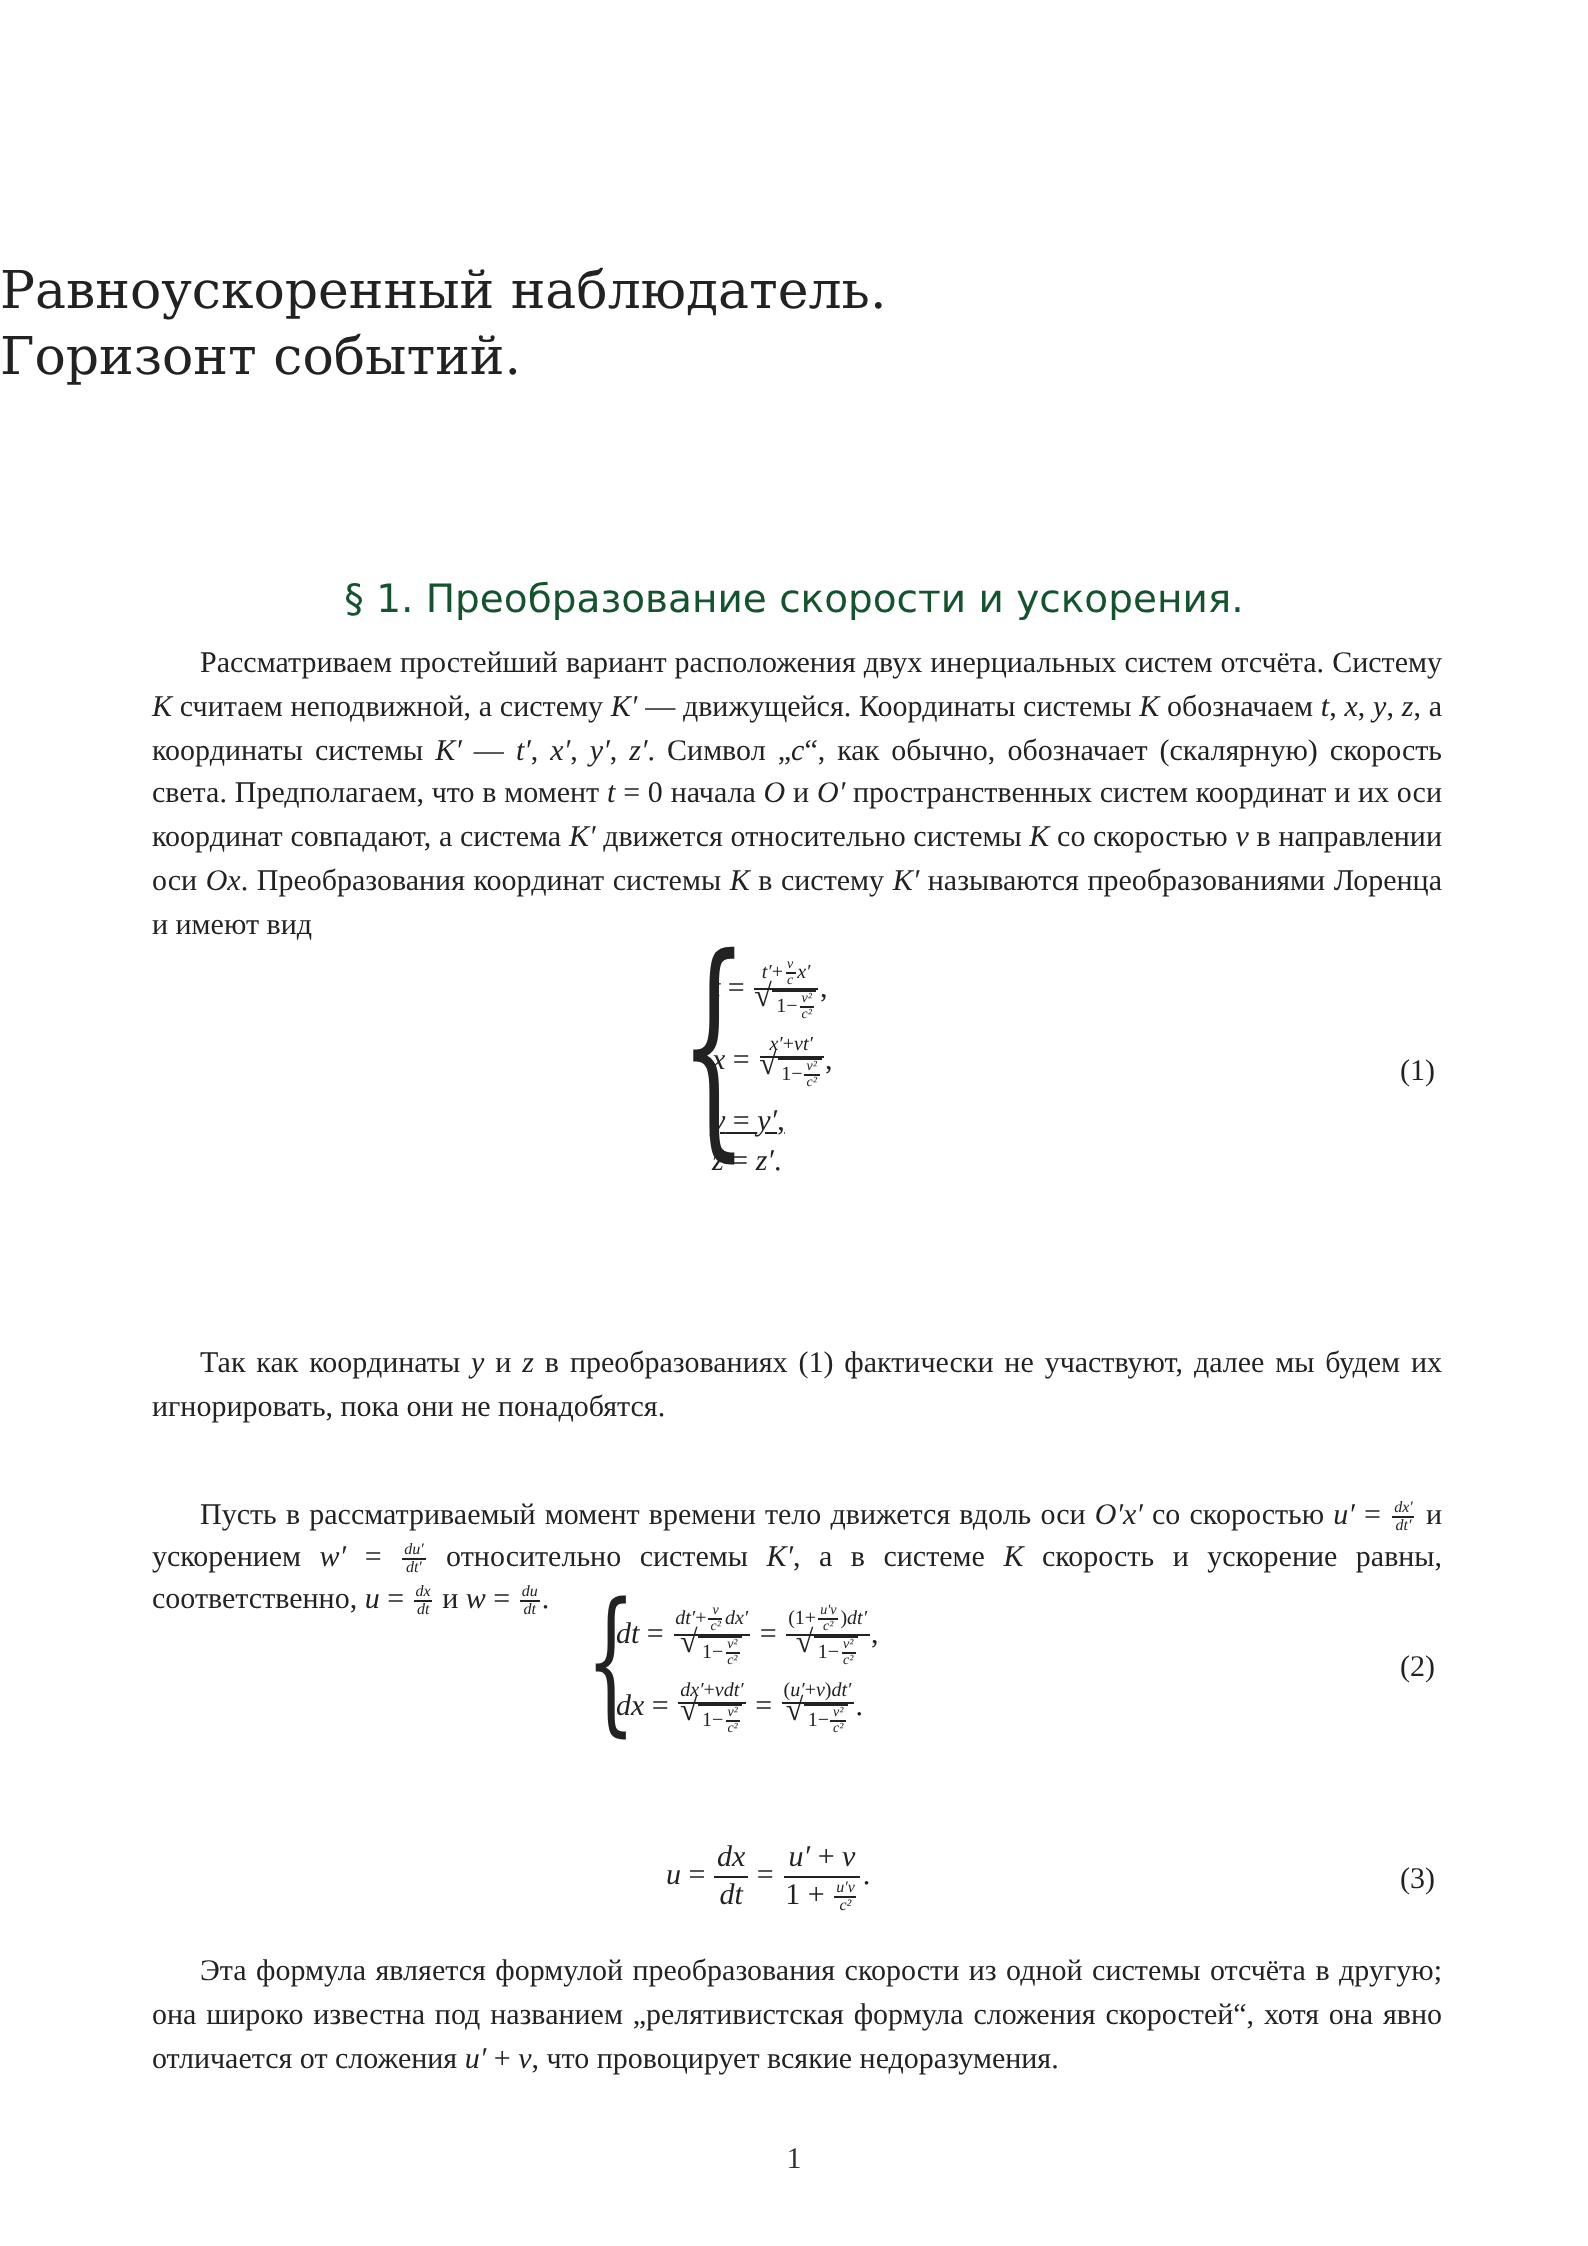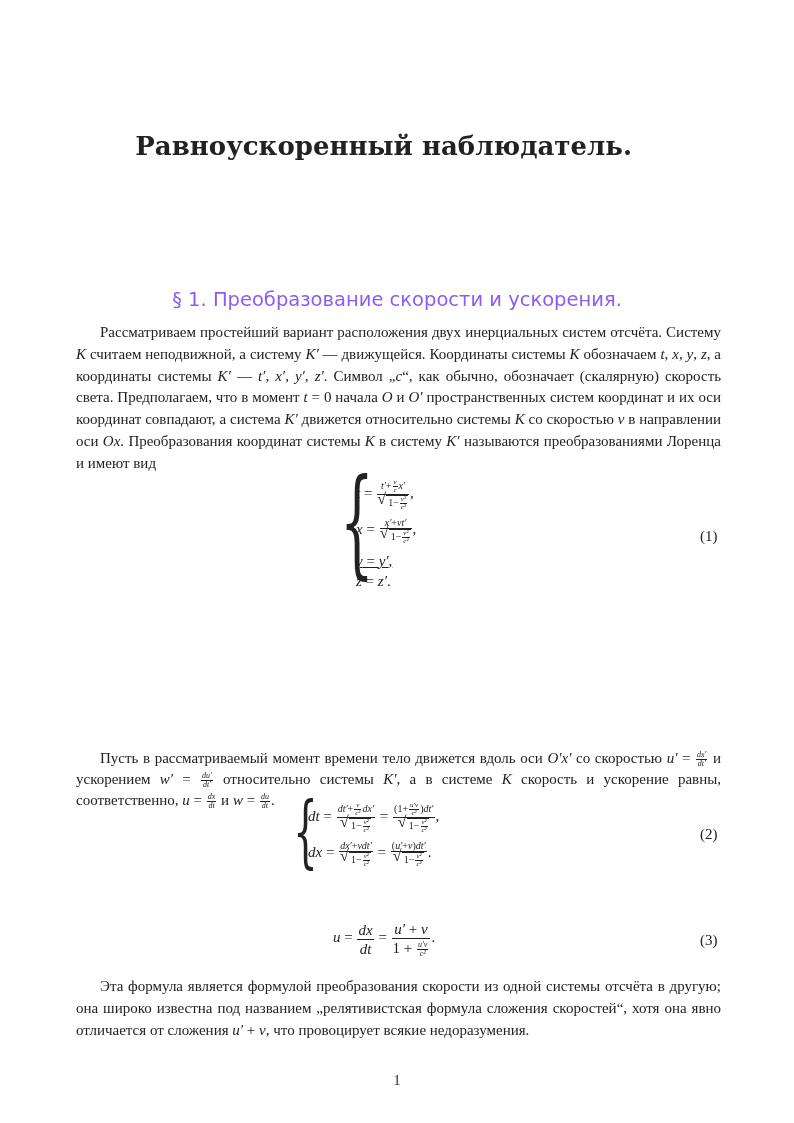--- a/index.html
+++ b/index.html
@@ -1,22 +1,22 @@
 <!DOCTYPE html>
 <html><head>
 <meta charset="utf-8">
 <style>
   html, body { margin:0; padding:0; background:#ffffff; }
   body { width:794px; height:1123px; position:relative; overflow:hidden; color:#1a1a1a;
          font-family:"DejaVu Serif", serif; }
   .page { position:absolute; left:0; top:0; width:794px; height:1123px; }
-  .title { position:absolute; left:0; width:632px; top:130px; text-align:right;
-           font-family:"DejaVu Serif", serif; font-size:26px; line-height:33px; font-weight:bold; color:#222; }
+  .title { position:absolute; left:0; width:632px; top:130px; text-align:left;
+           font-family:"DejaVu Serif", serif; font-size:26px; line-height:33px; font-weight:normal; color:#222; }
   .section { position:absolute; left:0; width:794px; top:287px; text-align:center;
-             font-family:"DejaVu Sans", sans-serif; font-size:19.5px; line-height:26px; color:#8b5cf6; }
+             font-family:"DejaVu Sans", sans-serif; font-size:19.5px; line-height:26px; color:#14532d; }
   .para { position:absolute; left:76px; width:645px; font-family:"Liberation Serif", serif;
           font-size:15px; line-height:21.8px; text-align:justify; color:#222; }
   .para .ind { display:inline-block; width:24px; }
   .m { font-family:"Liberation Serif", serif; font-style:italic; }
   .frac { display:inline-block; vertical-align:middle; text-align:center; font-size:10px; line-height:11px; margin:0 1px; }
   .frac > span { display:block; padding:0 1px; }
   .frac > span.num { border-bottom:0.8px solid #222; }
   .frac.big { font-size:15px; line-height:18px; }
   .sqrt { display:inline-block; border-top:0.8px solid #222; padding-left:2px; position:relative; margin-left:8px; }
   .sqrt:before { content:"√"; position:absolute; left:-9px; top:-3px; font-size:16px; font-style:normal; }
@@ -26,39 +26,43 @@
   .row { position:absolute; white-space:nowrap; }
   .pagenum { position:absolute; left:0; width:794px; top:1072px; text-align:center; font-family:"Liberation Serif", serif; font-size:15px; color:#333; }
 </style>
 </head>
 <body>
 
 <div class="page">
 
   <div class="title">
     <div>Равноускоренный наблюдатель.</div>
+    <div>Горизонт событий.</div>
   </div>
 
   <div class="section">§ 1.  Преобразование скорости и ускорения.</div>
 
   <div class="para" style="top:322px;">
     <span class="ind"></span>Рассматриваем простейший вариант расположения двух инерциальных систем отсчёта. Систему <span class="m">K</span> считаем неподвижной, а систему <span class="m">K′</span> — движущейся. Координаты системы <span class="m">K</span> обозначаем <span class="m">t</span>, <span class="m">x</span>, <span class="m">y</span>, <span class="m">z</span>, а координаты системы <span class="m">K′</span> — <span class="m">t′</span>, <span class="m">x′</span>, <span class="m">y′</span>, <span class="m">z′</span>. Символ „<span class="m">c</span>“, как обычно, обозначает (скалярную) скорость света. Предполагаем, что в момент <span class="m">t</span> = 0 начала <span class="m">O</span> и <span class="m">O′</span> пространственных систем координат и их оси координат совпадают, а система <span class="m">K′</span> движется относительно системы <span class="m">K</span> со скоростью <span class="m">v</span> в направлении оси <span class="m">Ox</span>. Преобразования координат системы <span class="m">K</span> в систему <span class="m">K′</span> называются преобразованиями Лоренца и имеют вид
   </div>
 
   <div class="eq" style="left:340px; top:475px; width:120px; height:120px;">
     <div class="brace" style="left:0; top:-12px; font-size:118px; line-height:118px; transform:scaleX(0.45); transform-origin:left;">{</div>
     <div class="row" style="left:16px; top:4px;"><span class="m">t</span> = <span class="frac"><span class="num"><span class="m">t′</span>+<span class="frac" style="font-size:7px;line-height:7px;"><span class="num m">v</span><span class="m">c</span></span><span class="m">x′</span></span><span><span class="sqrt">1−<span class="frac" style="font-size:7px;line-height:7px;"><span class="num m">v²</span><span class="m">c²</span></span></span></span></span>,</div>
     <div class="row" style="left:16px; top:42px;"><span class="m">x</span> = <span class="frac"><span class="num"><span class="m">x′</span>+<span class="m">vt′</span></span><span><span class="sqrt">1−<span class="frac" style="font-size:7px;line-height:7px;"><span class="num m">v²</span><span class="m">c²</span></span></span></span></span>,</div>
     <div class="row" style="left:16px; top:78px;text-decoration:underline;"><span class="m">y</span> = <span class="m">y′</span>,</div>
     <div class="row" style="left:16px; top:98px;"><span class="m">z</span> = <span class="m">z′</span>.</div>
   </div>
   <div class="eqnum" style="top:528px;">(1)</div>
 
   <div style="position:absolute; left:76px; top:607px; width:24px;"></div>
 
+  <div class="para" style="top:672px;">
+    <span class="ind"></span>Так как координаты <span class="m">y</span> и <span class="m">z</span> в преобразованиях (1) фактически не участвуют, далее мы будем их игнорировать, пока они не понадобятся.
+  </div>
 
   <div class="para" style="top:748px; line-height:21px;">
     <span class="ind"></span>Пусть в рассматриваемый момент времени тело движется вдоль оси <span class="m">O′x′</span> со скоростью <span class="m">u′</span> = <span class="frac" style="font-size:8px;line-height:8px;"><span class="num m">dx′</span><span class="m">dt′</span></span> и ускорением <span class="m">w′</span> = <span class="frac" style="font-size:8px;line-height:8px;"><span class="num m">du′</span><span class="m">dt′</span></span> относительно системы <span class="m">K′</span>, а в системе <span class="m">K</span> скорость и ускорение равны, соответственно, <span class="m">u</span> = <span class="frac" style="font-size:8px;line-height:8px;"><span class="num m">dx</span><span class="m">dt</span></span> и <span class="m">w</span> = <span class="frac" style="font-size:8px;line-height:8px;"><span class="num m">du</span><span class="m">dt</span></span>.
   </div>
 
 
   <div class="eq" style="left:293px; top:800px; width:220px; height:75px;">
     <div class="brace" style="left:0; top:-8px; font-size:78px; line-height:78px; transform:scaleX(0.5); transform-origin:left;">{</div>
     <div class="row" style="left:15px; top:2px;"><span class="m">dt</span> = <span class="frac"><span class="num"><span class="m">dt′</span>+<span class="frac" style="font-size:7px;line-height:7px;"><span class="num m">v</span><span class="m">c²</span></span><span class="m">dx′</span></span><span><span class="sqrt">1−<span class="frac" style="font-size:7px;line-height:7px;"><span class="num m">v²</span><span class="m">c²</span></span></span></span></span> = <span class="frac"><span class="num">(1+<span class="frac" style="font-size:7px;line-height:7px;"><span class="num m">u′v</span><span class="m">c²</span></span>)<span class="m">dt′</span></span><span><span class="sqrt">1−<span class="frac" style="font-size:7px;line-height:7px;"><span class="num m">v²</span><span class="m">c²</span></span></span></span></span>,</div>
     <div class="row" style="left:15px; top:40px;"><span class="m">dx</span> = <span class="frac"><span class="num"><span class="m">dx′</span>+<span class="m">vdt′</span></span><span><span class="sqrt">1−<span class="frac" style="font-size:7px;line-height:7px;"><span class="num m">v²</span><span class="m">c²</span></span></span></span></span> = <span class="frac"><span class="num">(<span class="m">u′</span>+<span class="m">v</span>)<span class="m">dt′</span></span><span><span class="sqrt">1−<span class="frac" style="font-size:7px;line-height:7px;"><span class="num m">v²</span><span class="m">c²</span></span></span></span></span>.</div>

